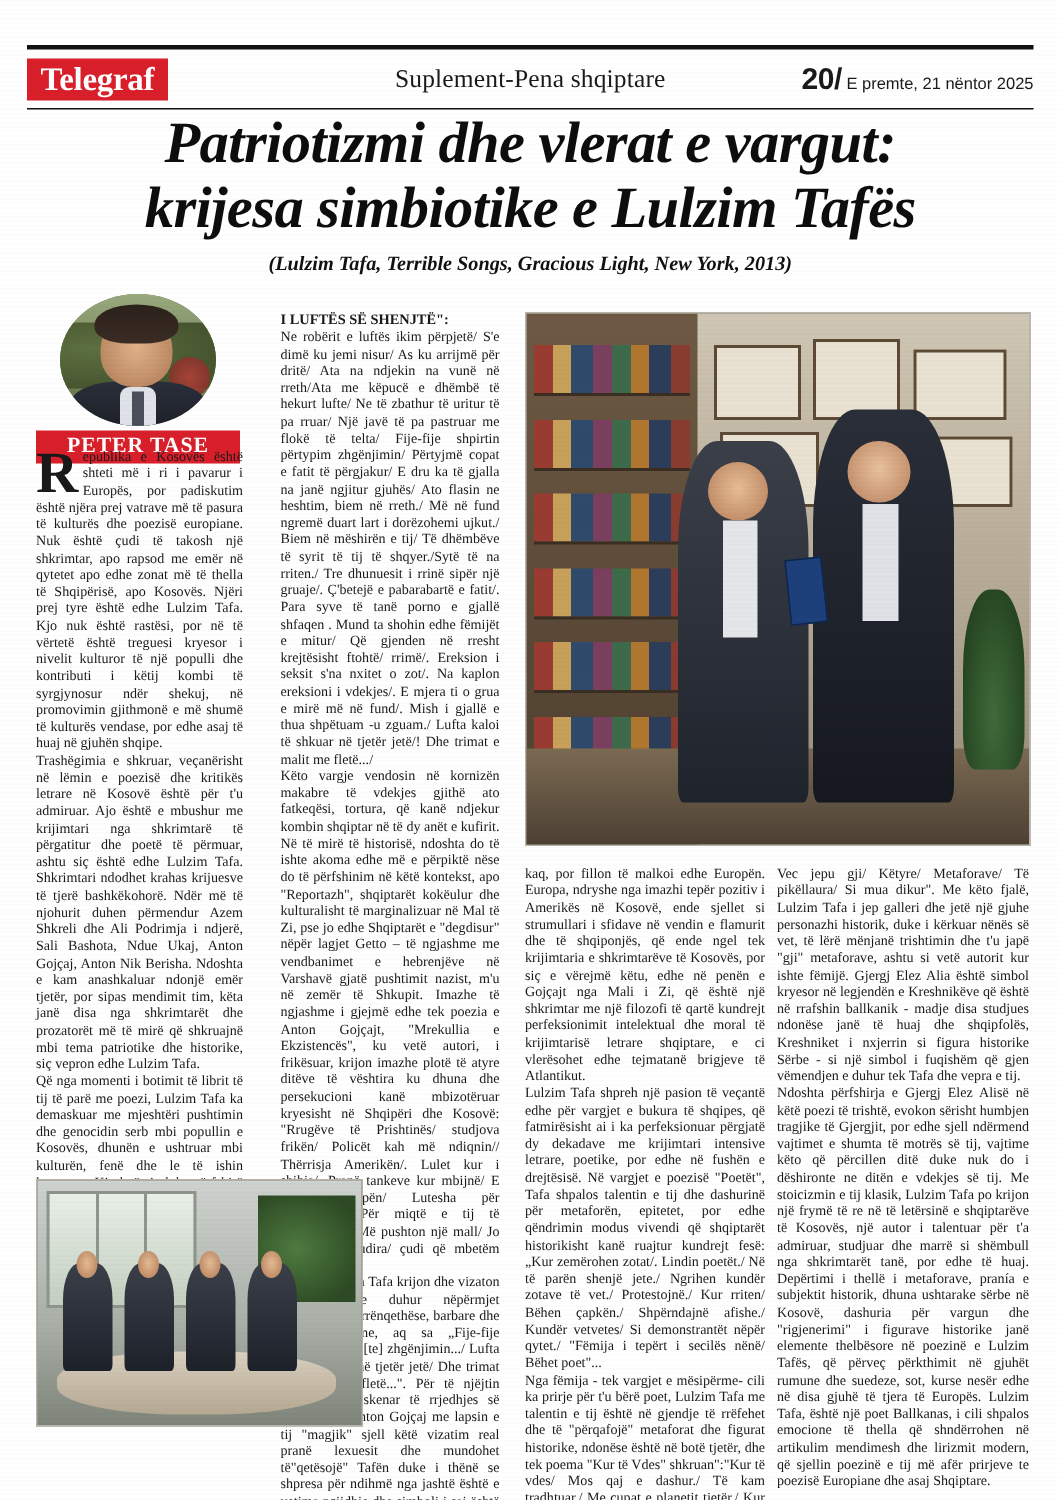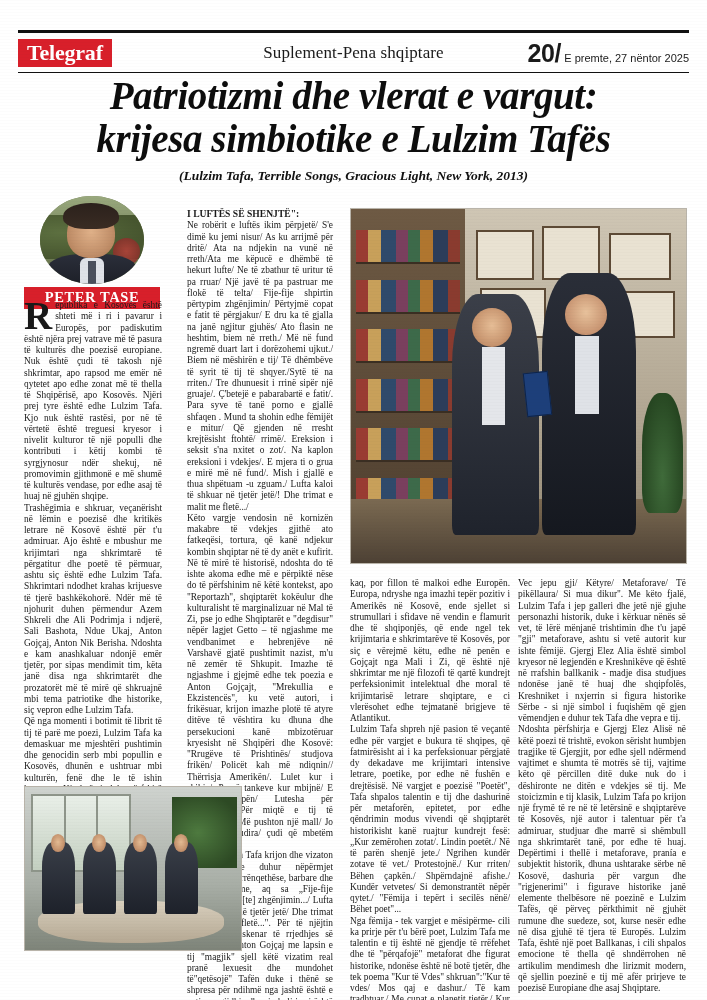--- a/index.html
+++ b/index.html
@@ -55,21 +55,21 @@
     letter-spacing:0.1px;
   }
   .issue-wrap{
     margin-left:auto;
     display:flex;
     align-items:baseline;
     white-space:nowrap;
     z-index:2;
   }
   .issue-num{
-    font-size:25px;font-weight:bold;letter-spacing:-0.3px;
+    font-size:20px;font-weight:bold;letter-spacing:-0.3px;
     font-family:"Liberation Sans", sans-serif;
   }
   .issue-date{
     font-size:11px;margin-left:3px;
     font-family:"Liberation Sans", sans-serif;
   }
   .rule-bottom{
     height:1px;background:#111;width:100%;margin-top:4px;
   }
 
@@ -253,21 +253,21 @@
 
 <div class="page">
 
   <div class="masthead">
     <div class="rule-top"></div>
     <div class="masthead-row">
       <span class="logo-box">Telegraf</span>
       <span class="supplement-title">Suplement-Pena shqiptare</span>
       <span class="issue-wrap">
         <span class="issue-num">20/</span>
-        <span class="issue-date">E premte, 27 nëntor 2025</span>
+        <span class="issue-date">E premte, 21 nëntor 2025</span>
       </span>
     </div>
     <div class="rule-bottom"></div>
   </div>
 
   <div class="headline">
     <div>Patriotizmi dhe vlerat e vargut:</div>
     <div>krijesa simbiotike e Lulzim Tafës</div>
   </div>
   <div class="subtitle">(Lulzim Tafa, Terrible Songs, Gracious Light, New York, 2013)</div>

